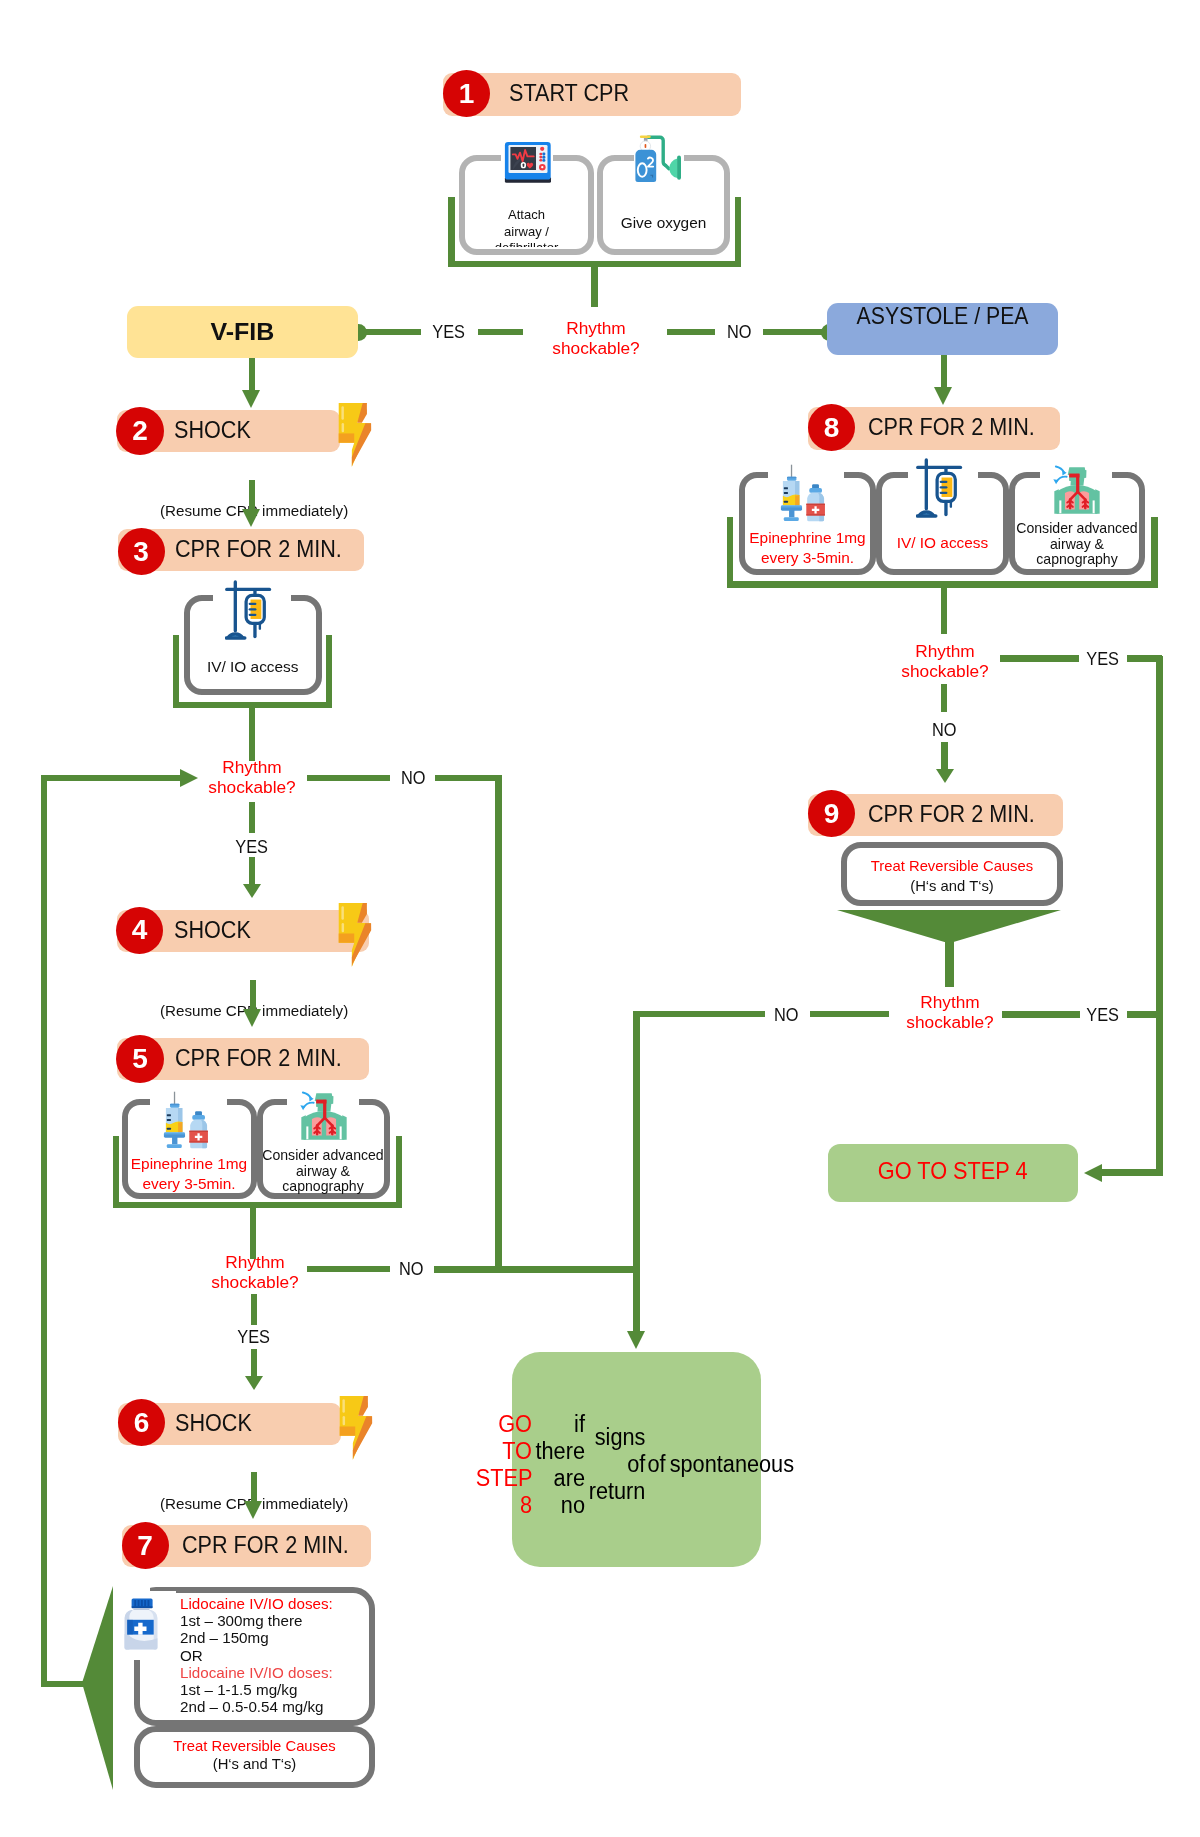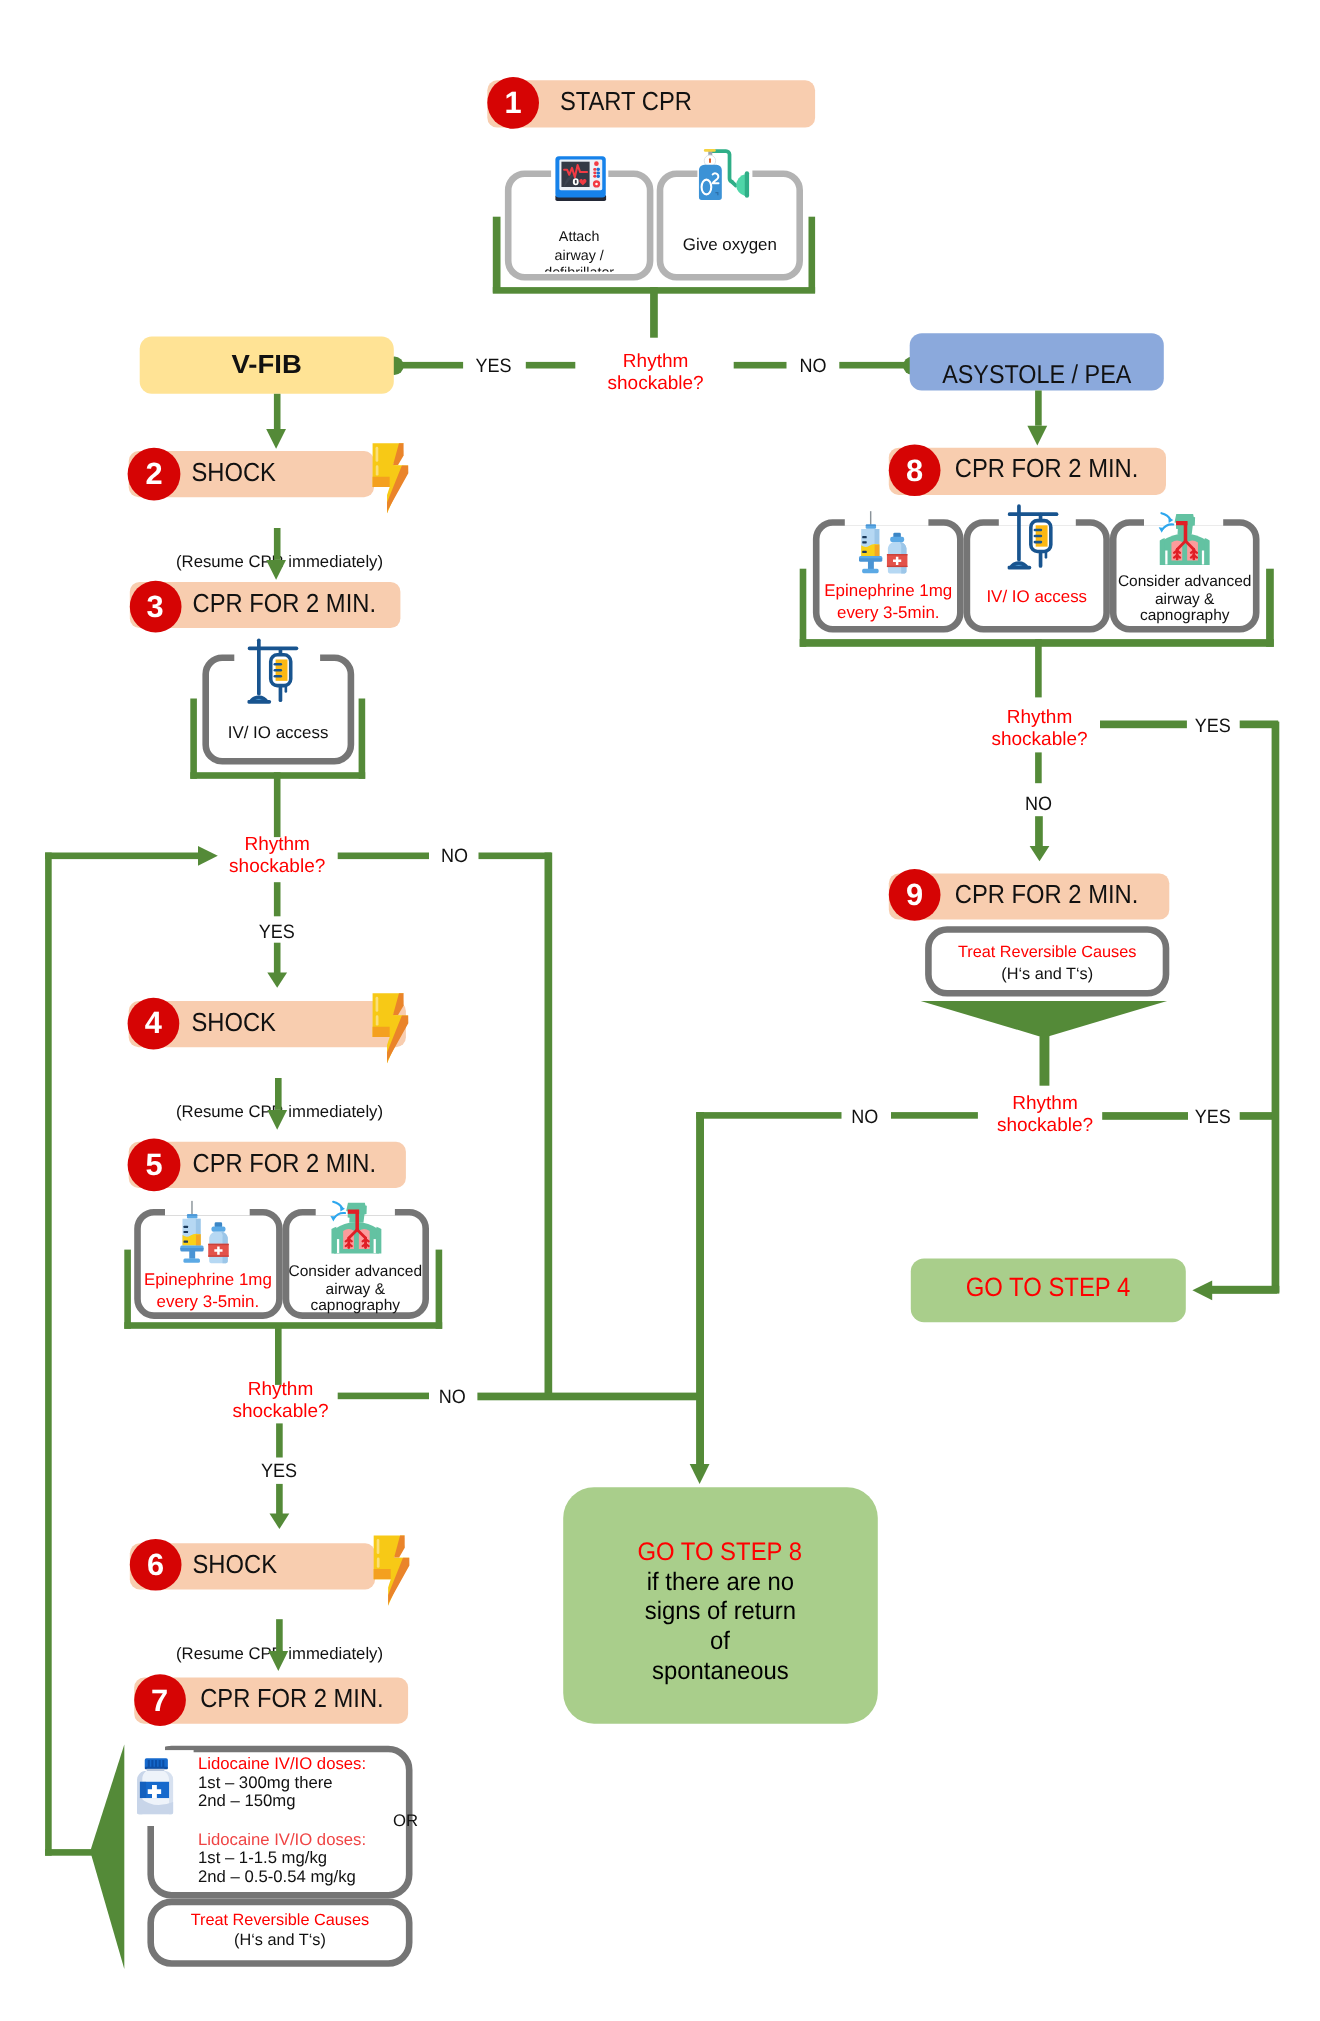--- a/index.html
+++ b/index.html
@@ -12,21 +12,21 @@
   .stepbar{position:absolute;background:#F8CDAF;border-radius:9px;}
   .stepnum{position:absolute;border-radius:50%;background:#D60404;color:#ffffff;
            font-weight:bold;display:flex;align-items:center;justify-content:center;line-height:1;}
   .steplabel{position:absolute;color:#111111;white-space:nowrap;font-size:23.7px;transform:scaleX(0.912);transform-origin:left center;}
   .sublabel{position:absolute;color:#111111;white-space:nowrap;margin-top:47px;}
 
   .vfib{position:absolute;background:#FFE395;border-radius:11px;display:flex;align-items:center;
         justify-content:center;font-weight:bold;color:#111111;}
   .vfib span{display:inline-block;transform:scaleX(1.05);}
   .asys span{display:inline-block;transform:scaleX(0.9);}
-  .asys{position:absolute;background:#8BA9DC;border-radius:11px;display:flex;align-items:flex-end;
+  .asys{position:absolute;background:#8BA9DC;border-radius:11px;display:flex;align-items:flex-start;
         justify-content:center;color:#111111;}
   .gotobox{position:absolute;background:#A9CE8B;border-radius:12px;display:flex;align-items:center;
         justify-content:center;text-align:center;}
   .gotobox > *{display:block;transform:scaleX(0.905);}
   #goto8 > div{transform:scaleX(0.944);}
 
   .g{position:absolute;background:#548A38;}
   .qtext{position:absolute;color:#FF0000;text-align:center;line-height:1.18;white-space:nowrap;}
   .ynlab{position:absolute;color:#111111;text-align:center;white-space:nowrap;font-size:17.6px;}
   .ynlab span{display:inline-block;transform:scaleX(0.93);}
@@ -382,21 +382,21 @@
 <div style="position:absolute;left:130px;top:1583px;width:19.5px;height:12px;background:#fff;"></div>
 <span class="icon" style="left:122px;top:1594.5px;width:36px;height:56px;">
       <svg width="36" height="56" viewBox="0 0 36 56">
         <use href="#ic-pill-bottle"></use>
       </svg>
     </span>
 <div class="gtxt" style="left:180px;top:1595px;width:200px;font-size:15.2px;line-height:17.2px;text-align:left;">
   <div style="color:#FF0000">Lidocaine IV/IO doses:</div>
   <div>1st – 300mg there</div>
   <div>2nd – 150mg</div>
-  <div style="text-align:right">OR</div>
+  <div style="text-align:left">OR</div>
   <div style="color:#ef4444">Lidocaine IV/IO doses:</div>
   <div>1st – 1-1.5 mg/kg</div>
   <div>2nd – 0.5-0.54 mg/kg</div>
 </div>
 <div class="gbox" style="left:134px;top:1726px;width:241px;height:62px;border-radius:22px;"></div>
 <div class="gtxt" style="left:134px;top:1738px;width:241px;font-size:14.8px;line-height:17.5px;">
   <div style="color:#FF0000">Treat Reversible Causes</div>
   <div>(H‘s and T‘s)</div>
 </div>
 
@@ -496,20 +496,20 @@
 <div class="arrowleft" style="left:1084px;top:1163.5px;"></div>
 <div class="g" style="left:1101px;top:1169px;width:60px;height:6.5px;"></div>
 
 <div class="gotobox" style="left:828px;top:1144px;width:250px;height:58px;font-size:24px;padding-bottom:4px;box-sizing:border-box;color:#FF0000;">
       <span>GO TO STEP 4</span>
     </div>
 
 <div class="g" style="left:633px;top:1011px;width:6.5px;height:320px;"></div>
 <div class="g" style="left:633px;top:1011px;width:6.5px;height:320px;"></div>
 <div class="arrowhead" style="left:626.5px;top:1331px;"></div>
-<div class="gotobox" id="goto8" style="left:511.5px;top:1351.5px;width:286px;height:215px;border-radius:28px;padding-top:11px;box-sizing:border-box;flex-direction:column;font-size:23px;line-height:27px;text-align:right;">
+<div class="gotobox" id="goto8" style="left:511.5px;top:1351.5px;width:249px;height:215px;border-radius:28px;padding-top:11px;box-sizing:border-box;flex-direction:row;font-size:23px;line-height:27px;text-align:right;">
   <div style="color:#FF0000;">GO TO STEP 8</div>
   <div>if there are no</div>
   <div>signs of return</div>
   <div>of</div>
   <div>spontaneous</div>
 </div>
 </div>
 
 </body></html>

